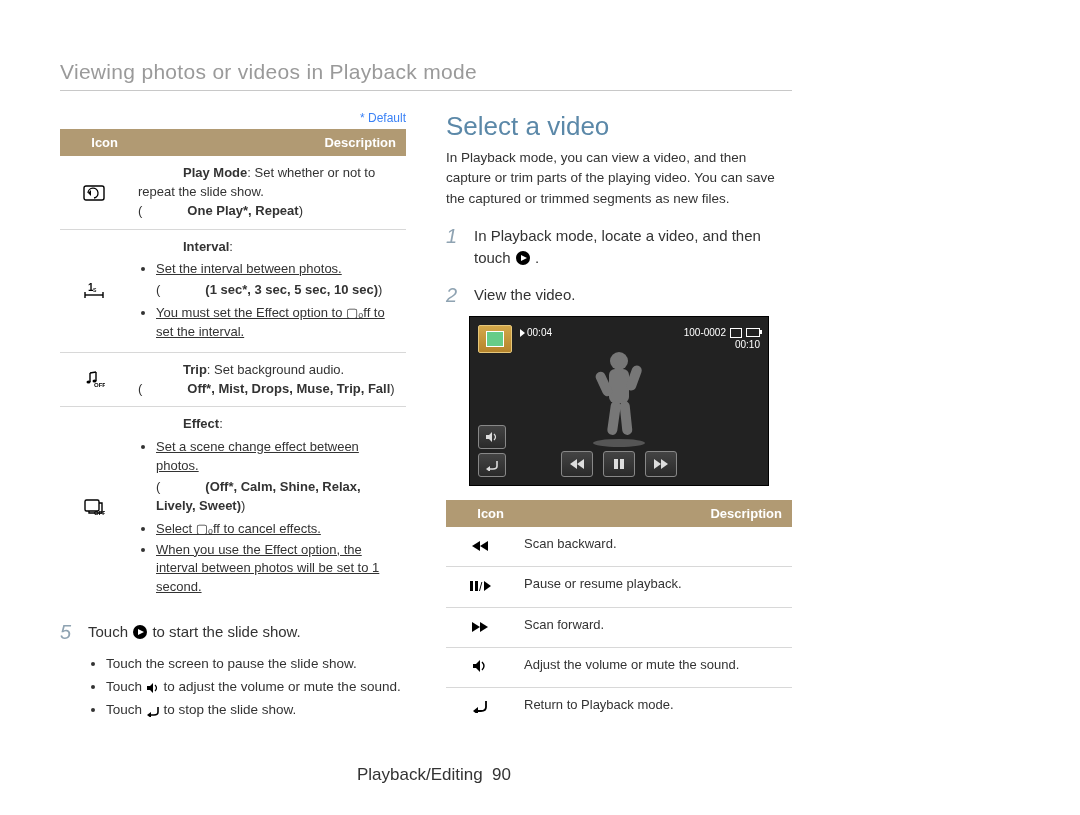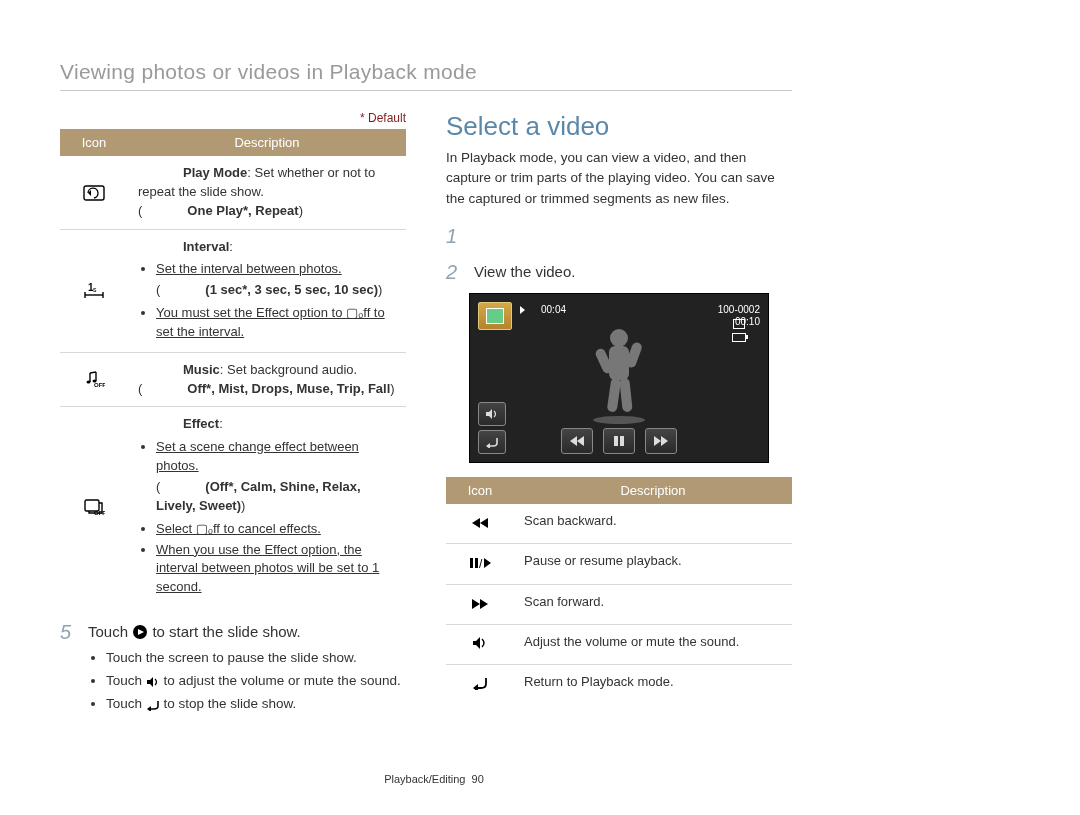--- a/index.html
+++ b/index.html
@@ -36,33 +36,33 @@
   .columns {
     display: flex;
     gap: 40px;
   }
   .col {
     width: 460px;
   }
   .default-note {
     text-align: right;
     font-size: 12px;
-    color: #7f1d1d;
+    color: #3b82f6;
     margin: 0 0 4px 0;
   }
   table.desc {
     width: 100%;
     border-collapse: collapse;
     font-size: 13px;
   }
   table.desc th {
     background: #b19a73;
     color: #fff;
-    font-weight: 400;
-    text-align: center;
+    font-weight: 700;
+    text-align: right;
     padding: 6px 10px;
     font-size: 13px;
   }
   table.desc th.iconcol { width: 48px; }
   table.desc td {
     border-bottom: 1px solid #d8d8d8;
     padding: 8px 10px;
     vertical-align: top;
     line-height: 1.45;
   }
@@ -94,21 +94,21 @@
     font-style: italic;
     color: #8fa3b2;
     line-height: 1.1;
     width: 18px;
     flex-shrink: 0;
   }
   .step .text {
     line-height: 1.5;
   }
   ul.toplist {
-    margin: 4px 0 0 28px;
+    margin: 10px 0 0 28px;
     padding-left: 18px;
     font-size: 13.5px;
     color: #333;
   }
   ul.toplist li {
     margin: 3px 0;
     line-height: 1.5;
   }
 
   h2.section {
@@ -151,30 +151,30 @@
   }
   .player .thumb-inner {
     width: 16px; height: 14px;
     background: #6c8; border:1px solid #fff;
     margin: 5px auto 0 auto;
   }
   .player .timeleft {
     position: absolute;
     top: 10px; left: 50px;
     color: #fff; font-size: 10px;
-    display: flex; align-items: center; gap: 16px;
+    display: flex; align-items: center; gap: 2px;
   }
   .player .playtri {
     width:0;height:0;border-top:4px solid transparent;border-bottom:4px solid transparent;border-left:5px solid #fff;display:inline-block;
   }
   .player .fileinfo {
     position: absolute;
     top: 10px; right: 8px;
     color: #fff; font-size: 10px;
-    display: flex; align-items: center; gap: 4px; flex-direction: column;
+    display: flex; align-items: center; gap: 4px;
   }
   .player .card {
     width: 10px; height: 8px; border:1px solid #fff; display:inline-block;
   }
   .player .batt {
     width: 12px; height: 7px; border:1px solid #fff; display:inline-block; position:relative;
   }
   .player .batt:after {
     content:""; position:absolute; right:-3px; top:1px; width:2px; height:4px; background:#fff;
   }
@@ -204,21 +204,21 @@
     border-radius: 3px;
     background: linear-gradient(#444,#2a2a2a);
     display:flex;align-items:center;justify-content:center;
   }
 
   .footer {
     position:absolute;
     bottom: 30px;
     left:16px; right:0;
     text-align:center;
-    font-size: 11px;
+    font-size: 17px;
     color:#333;
   }
   .footer .pnum { font-weight:400; }
 </style>
 </head>
 <body>
 
 <div class="page">
 
   <div class="breadcrumb">Viewing photos or videos in Playback mode</div>
@@ -277,21 +277,21 @@
             <svg class="inline-icon" width="22" height="18" viewBox="0 0 22 18">
               <path d="M7 3 L7 12" stroke="#000" stroke-width="1.4" fill="none"></path>
               <path d="M13 2 L13 11" stroke="#000" stroke-width="1.4" fill="none"></path>
               <path d="M7 3 L13 2" stroke="#000" stroke-width="1.4" fill="none"></path>
               <ellipse cx="5.5" cy="12" rx="2" ry="1.6" fill="#000"></ellipse>
               <ellipse cx="11.5" cy="11" rx="2" ry="1.6" fill="#000"></ellipse>
               <text x="11" y="17" font-size="6" fill="#000" font-weight="bold">OFF</text>
             </svg>
           </td>
           <td>
-            <span class="b">Music</span><span>: Set background audio.</span><br>
+            <span class="b">Trip</span><span>: Set background audio.</span><br>
             (<span class="b">Off*, Mist, Drops, Muse, Trip, Fall</span>)
           </td>
         </tr>
 
         <tr>
           <td class="iconcell">
             <svg class="inline-icon" width="22" height="18" viewBox="0 0 22 18">
               <rect x="2" y="2" width="14" height="11" rx="1.5" fill="none" stroke="#000" stroke-width="1.4"></rect>
               <path d="M16 5 L19 5 L19 15 L6 15 L6 13" fill="none" stroke="#000" stroke-width="1.4"></path>
               <text x="11" y="17" font-size="6" fill="#000" font-weight="bold">OFF</text>
@@ -344,20 +344,28 @@
         </li>
       </ul>
     </div>
 
     <div class="col">
       <h2 class="section">Select a video</h2>
       <p class="intro">In Playback mode, you can view a video, and then capture or trim parts of the playing video. You can save the captured or trimmed segments as new files.</p>
 
       <div class="step">
         <div class="num">1</div>
+        <div class="text">
+          <span>In Playback mode, locate a video, and then touch </span>
+          <svg class="inline-icon" width="16" height="16" viewBox="0 0 16 16">
+            <circle cx="8" cy="8" r="7" fill="#000"></circle>
+            <polygon points="6,5 6,11 12,8" fill="#fff"></polygon>
+          </svg>
+          <span>.</span>
+        </div>
       </div>
 
       <div class="step">
         <div class="num">2</div>
         <div class="text">View the video.</div>
       </div>
 
       <div class="player">
         <div class="thumb">
             <div class="thumb-inner"></div>

